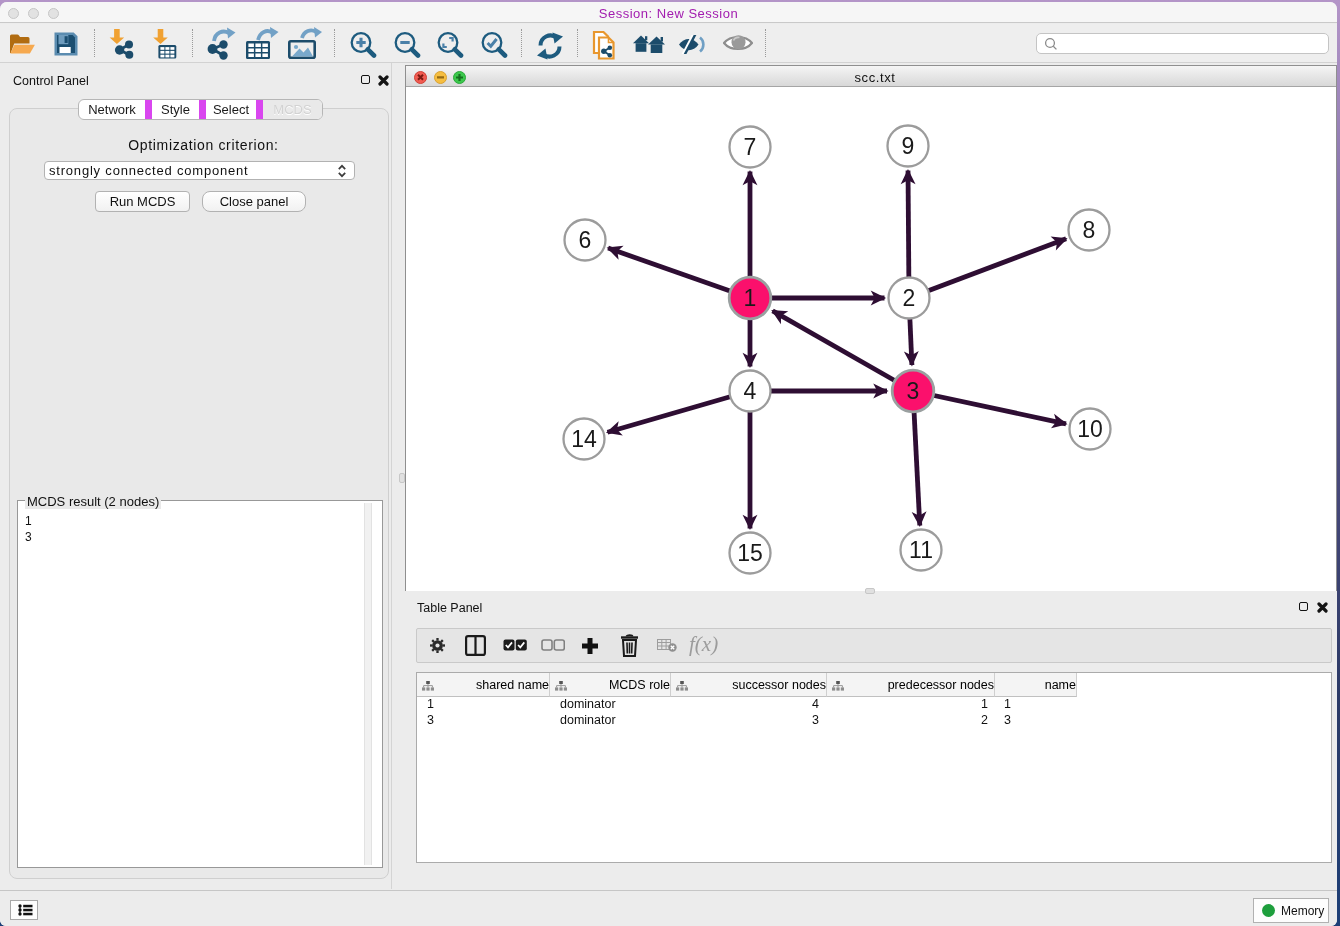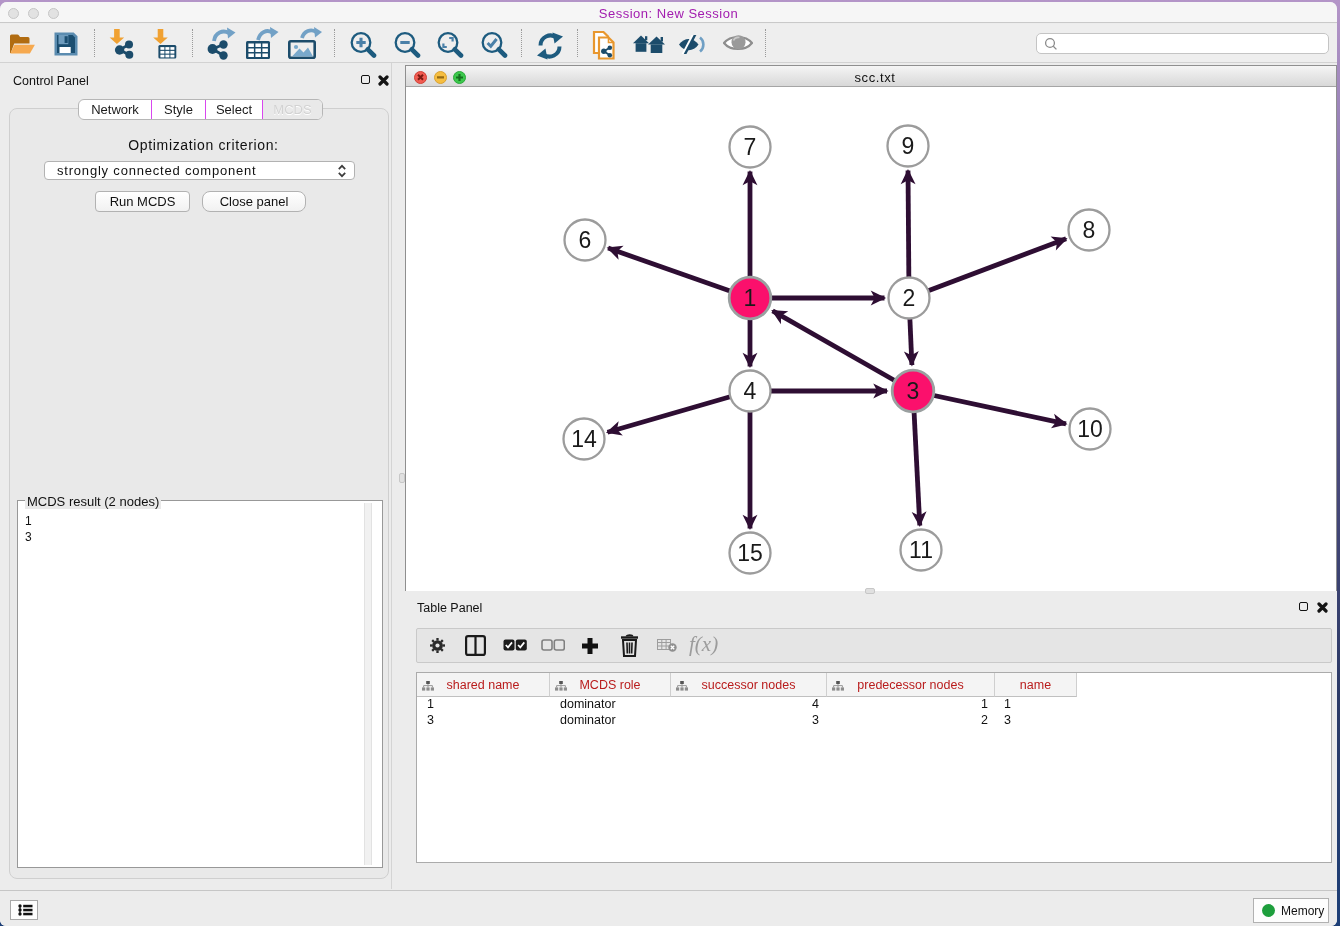--- a/index.html
+++ b/index.html
@@ -13,45 +13,45 @@
   
   #toolbar { position:absolute; left:0; top:22px; width:100%; height:39px; background:#eeeeee; border-bottom:1px solid #d2d2d2; }
   .ic { position:absolute; }
   .tsep { position:absolute; top:5px; height:28px; border-left:1px dotted #9a9a9a; }
   #searchbox { position:absolute; left:1036px; top:9px; width:293px; height:21px; background:#fff; border:1px solid #c4c4c4; border-radius:5px; }
   
   #cp { position:absolute; left:0; top:61px; width:392px; height:826px; background:#ececec; border-right:1px solid #d4d4d4; }
   #cp-title { position:absolute; left:13px; top:11px; font-size:12.5px; color:#111; }
   .float-btn { position:absolute; width:9px; height:9px; border:1.5px solid #111; border-radius:2px; }
   #cp-tabs { position:absolute; left:78px; top:36px; width:245px; height:21px; border:1px solid #b6b6b6; border-radius:6px; background:#fff; display:flex; overflow:hidden; z-index:2; }
-  #cp-tabs .tab { flex:none; text-align:center; font-size:13px; color:#1a1a1a; line-height:19px; border-right:1px solid #d946ef; }
+  #cp-tabs .tab { flex:none; text-align:center; font-size:13px; color:#1a1a1a; line-height:19px; border-right:7px solid #d946ef; }
   #cp-tabs .tab.sel { background:#e9e9e9; color:#d2d2d2; text-shadow:0 1px 0 #fff; border-right:none; }
   #cp-body { position:absolute; left:9px; top:45px; width:380px; height:771px; background:#e9e9e9; border:1px solid #cfcfcf; border-radius:8px; }
   #opt-label { position:absolute; left:3px; top:74px; width:401px; text-align:center; font-size:14px; letter-spacing:0.65px; color:#111; }
-  #opt-select { position:absolute; left:44px; top:98px; width:311px; height:19px; background:#fff; border:1px solid #b2b2b2; border-radius:4px; font-size:13px; letter-spacing:0.8px; color:#111; line-height:17px; padding-left:12px; }
+  #opt-select { position:absolute; left:44px; top:98px; width:311px; height:19px; background:#fff; border:1px solid #b2b2b2; border-radius:4px; font-size:13px; letter-spacing:0.8px; color:#111; line-height:17px; padding-left:4px; }
   .btn { position:absolute; height:21px; background:linear-gradient(#ffffff,#f1f1f1); border:1px solid #b2b2b2; border-radius:4px; font-size:13px; color:#111; text-align:center; line-height:19px; }
   #fieldset { position:absolute; left:17px; top:437px; width:366px; height:368px; border:1px solid #989898; background:#fff; }
   #fieldset-label { position:absolute; left:7px; top:-7px; background:#e9e9e9; padding:0 2px; font-size:13px; color:#111; }
   #fieldset-scroll { position:absolute; left:346px; top:2px; width:8px; height:362px; background:#f1f1f1; border-left:1px solid #e2e2e2; border-right:1px solid #e2e2e2; }
   .fs-line { position:absolute; left:7px; font-size:12px; color:#111; }
   
   #nw { position:absolute; left:405px; top:63px; width:932px; height:526px; border:1px solid #8f8f8f; border-bottom:none; background:#fff; }
   #nw-titlebar { position:absolute; left:0; top:0; width:100%; height:21px; background:linear-gradient(#f5f5f5,#d8d8d8); border-bottom:1px solid #a5a5a5; }
   #nw-title { position:absolute; top:4px; left:4px; width:100%; text-align:center; font-size:13px; letter-spacing:0.6px; color:#111; }
   .mac-btn { position:absolute; top:5px; width:13px; height:13px; border-radius:50%; }
   
   #vgrip { position:absolute; left:399px; top:471px; width:6px; height:10px; background:#e0e0e0; border:1px solid #c7c7c7; border-radius:2px; }
   #hgrip { position:absolute; left:865px; top:586px; width:10px; height:6px; background:#e0e0e0; border:1px solid #c7c7c7; border-radius:2px; }
   
   #tp { position:absolute; left:405px; top:596px; width:932px; height:291px; background:#ececec; }
   #tp-title { position:absolute; left:12px; top:3px; font-size:12.5px; color:#111; }
   #tp-toolbar { position:absolute; left:11px; top:30px; width:916px; height:35px; background:#e5e5e5; border:1px solid #c9c9c9; border-radius:2px; }
   #tp-table { position:absolute; left:11px; top:74px; width:916px; height:191px; background:#fff; border:1px solid #ababab; }
   #tp-thead { position:absolute; left:0; top:0; width:660px; height:23px; background:#f4f4f4; }
-  .th { position:absolute; top:0; height:24px; border-right:1px solid #cfcfcf; border-bottom:1px solid #c0c0c0; font-size:12.5px; color:#b91c1c; text-align:center; line-height:24px; }
+  .th { position:absolute; top:0; height:24px; border-right:1px solid #cfcfcf; border-bottom:1px solid #c0c0c0; font-size:12.5px; color:#000000; text-align:right; line-height:24px; }
   .treeicon { position:absolute; left:5px; top:8px; }
   .cell { position:absolute; font-size:12.5px; color:#111; }
   #tp-tabs { position:absolute; left:293px; top:267px; width:352px; height:21px; border:1px solid #b0b0b0; border-radius:5px; background:#fff; display:flex; overflow:hidden; }
   .ttab { flex:none; font-size:13px; color:#111; text-align:center; line-height:19px; border-right:1px solid #c4c4c4; }
   .ttab.last { border-right:none; }
   .ttab.sel { background:#d9d9d9; color:#c2c2c2; text-shadow:0 1px 0 #f0f0f0; }
   
   #statusbar { position:absolute; left:0; top:888px; width:100%; height:36px; background:#ececec; border-top:1px solid #c6c6c6; }
   #listbtn { position:absolute; left:10px; top:9px; width:28px; height:20px; background:#fdfdfd; border:1px solid #a8a8a8; }
   #membtn { position:absolute; right:8px; top:7px; width:76px; height:25px; background:#fdfdfd; border:1px solid #b1b1b1; font-size:12px; color:#111; }

